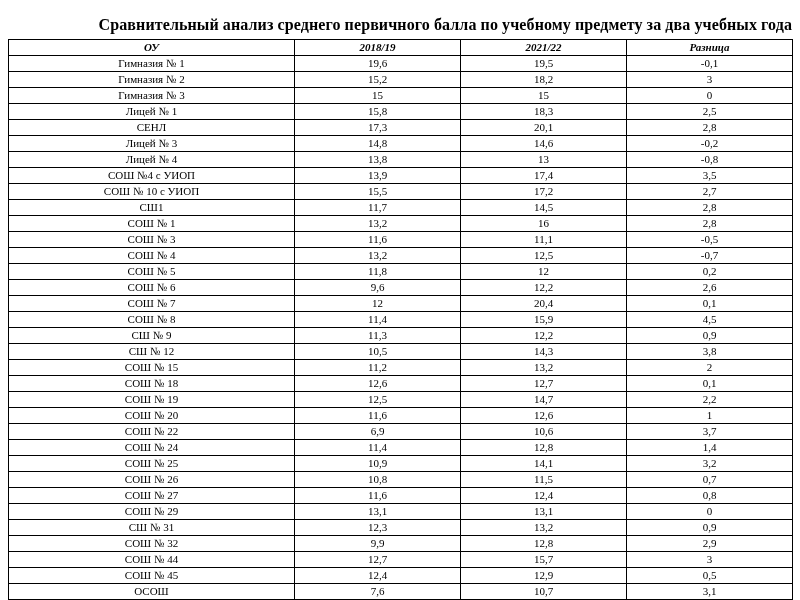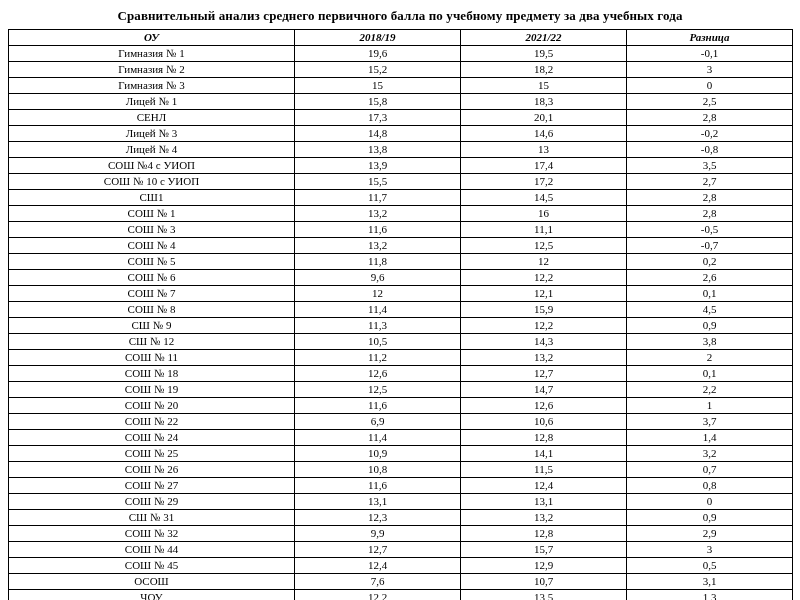--- a/index.html
+++ b/index.html
@@ -15,25 +15,25 @@
     overflow: hidden;
   }
   .page {
     width: 800px;
     height: 600px;
     box-sizing: border-box;
     padding: 6px 8px 0 8px;
   }
   .doc-title {
     font-family: "Liberation Serif", serif;
-    font-size: 13px;
+    font-size: 16px;
     font-weight: bold;
-    text-align: center;
+    text-align: right;
     letter-spacing: 0.1px;
-    margin: 2px 0 5px 0;
+    margin: 10px 0 5px 0;
     white-space: nowrap;
   }
   table.data-table {
     border-collapse: collapse;
     table-layout: fixed;
     width: 784px;
     margin: 0 auto;
     border: 1.5px solid #000;
   }
   table.data-table td, table.data-table th {
@@ -172,21 +172,21 @@
         </tr>
         <tr>
           <td class="name-cell">СОШ № 6</td>
           <td>9,6</td>
           <td>12,2</td>
           <td>2,6</td>
         </tr>
         <tr>
           <td class="name-cell">СОШ № 7</td>
           <td>12</td>
-          <td>12,1</td>
+          <td>20,4</td>
           <td>0,1</td>
         </tr>
         <tr>
           <td class="name-cell">СОШ № 8</td>
           <td>11,4</td>
           <td>15,9</td>
           <td>4,5</td>
         </tr>
         <tr>
           <td class="name-cell">СШ № 9</td>
@@ -194,21 +194,21 @@
           <td>12,2</td>
           <td>0,9</td>
         </tr>
         <tr>
           <td class="name-cell">СШ № 12</td>
           <td>10,5</td>
           <td>14,3</td>
           <td>3,8</td>
         </tr>
         <tr>
-          <td class="name-cell">СОШ № 11</td>
+          <td class="name-cell">СОШ № 15</td>
           <td>11,2</td>
           <td>13,2</td>
           <td>2</td>
         </tr>
         <tr>
           <td class="name-cell">СОШ № 18</td>
           <td>12,6</td>
           <td>12,7</td>
           <td>0,1</td>
         </tr>

